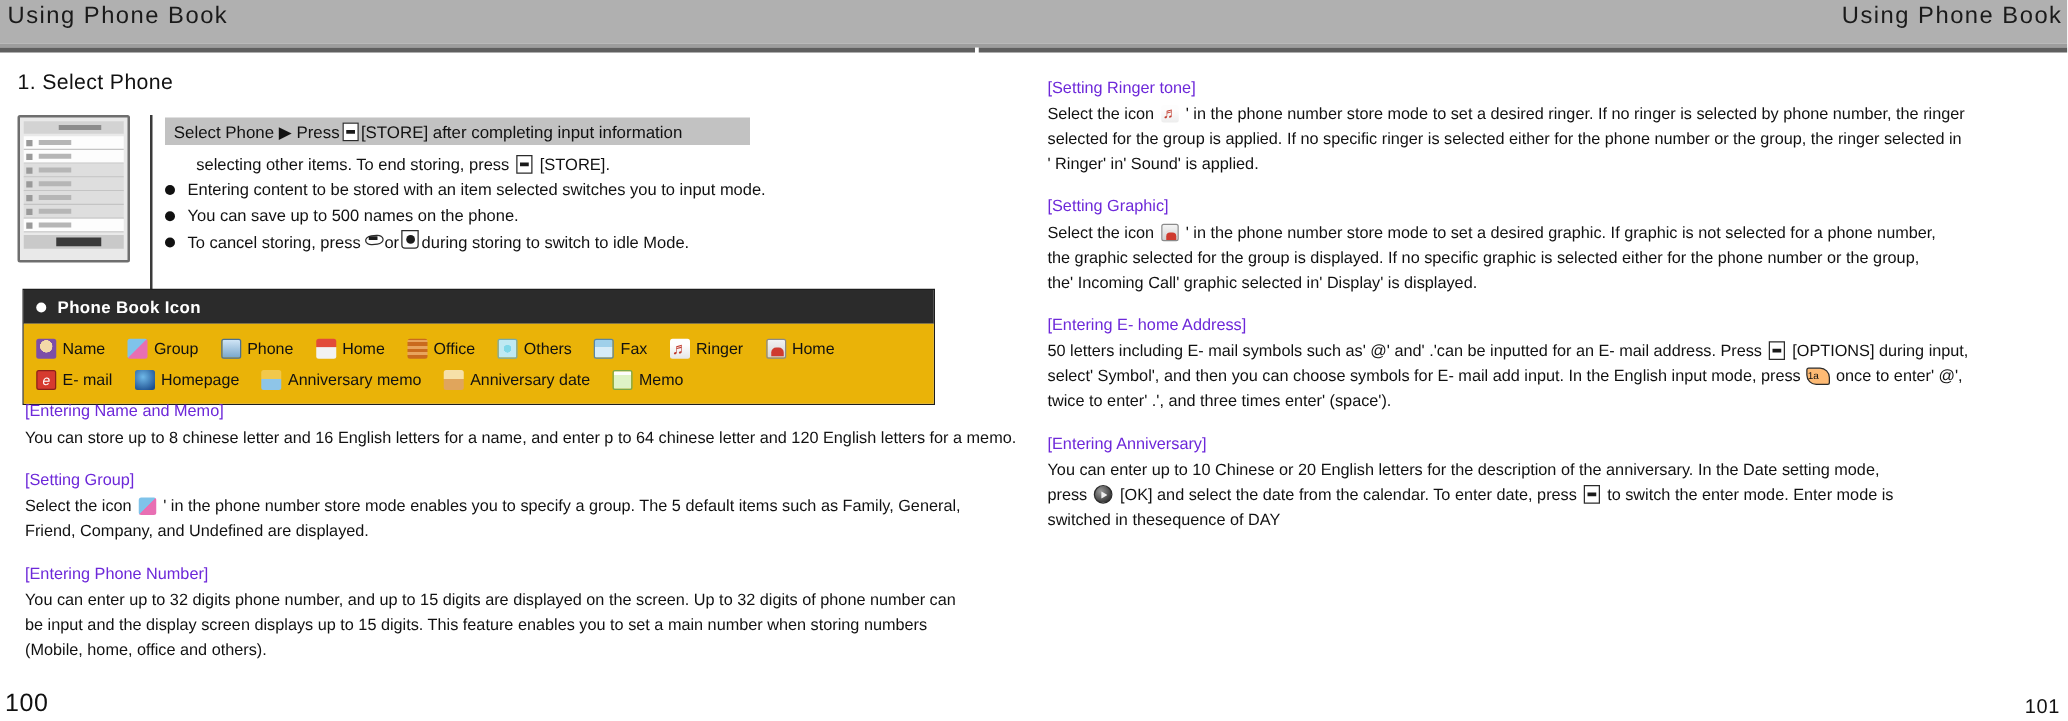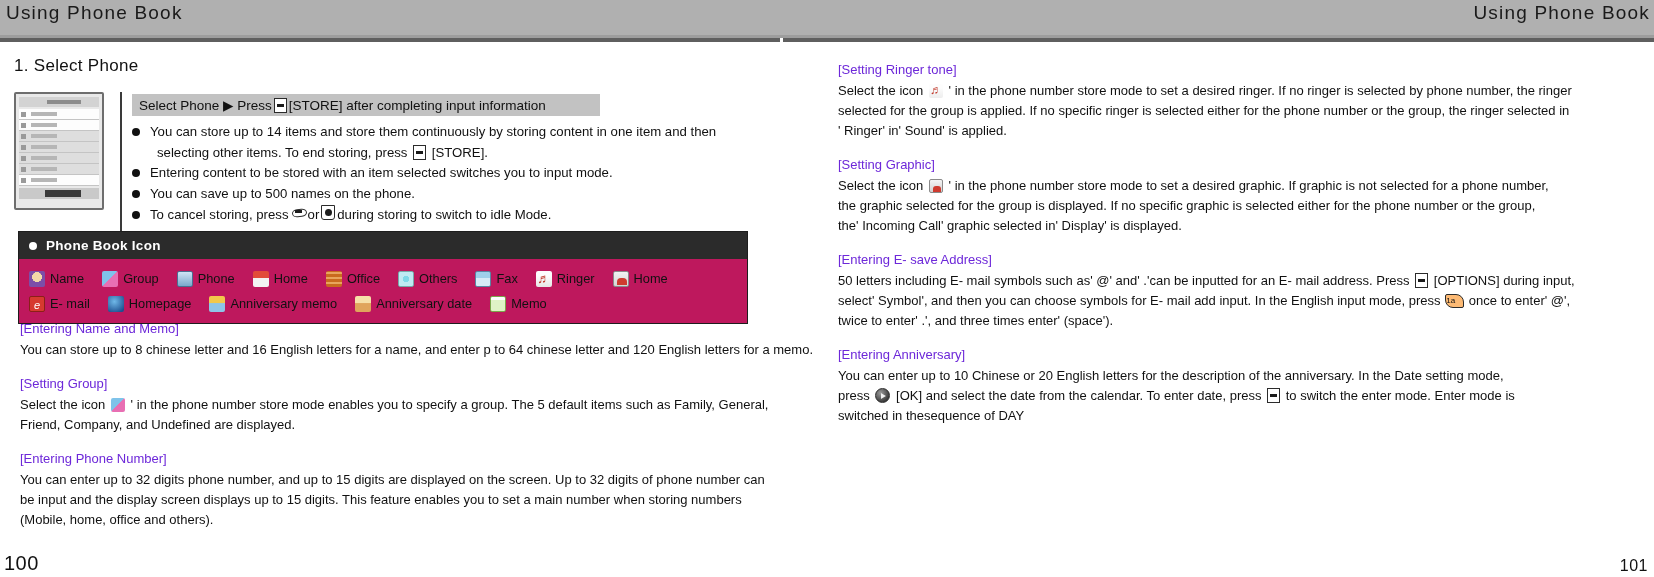--- a/index.html
+++ b/index.html
@@ -289,21 +289,21 @@
     font-weight: bold;
     letter-spacing: .3px;
   }
   .iconbox-head .hdot {
     width: 8px; height: 8px;
     border-radius: 50%;
     background: #fff;
     margin-right: 9px;
   }
   .iconbox-body {
-    background: #be185d;
+    background: #eab308;
     padding: 7px 6px 7px 10px;
   }
   .icon-row {
     display: flex;
     align-items: center;
     height: 25px;
     white-space: nowrap;
   }
   .icon-item {
     display: flex;
@@ -425,24 +425,20 @@
     <div class="left-divider"></div>
 
     <div class="instr-banner">
       <span>Select Phone ▶ Press</span>
       <span class="key-store"></span>
       <span>[STORE] after completing  input information</span>
     </div>
 
     <div class="bullets">
 
-      <div class="bullet-line">
-        <span class="bullet-dot"></span>
-        <span>You can store up to 14 items and store them continuously by storing content in one item and then</span>
-      </div>
       <div class="bullet-cont">
         <span>selecting other items. To end storing, press</span>
         <span class="key-store"></span>
         <span>[STORE].</span>
       </div>
 
       <div class="bullet-line">
         <span class="bullet-dot"></span>
         <span>Entering content to be stored with an item selected switches you to input mode.</span>
       </div>
@@ -580,21 +576,21 @@
       <div class="para-line">
         <span>Select the icon</span>
         <span class="inline-ic inline-image"></span>
         <span>' in the phone number store mode to set a desired graphic. If graphic is not selected for a phone number,</span>
       </div>
       <div class="para-line">the graphic selected for the group is displayed. If no specific graphic is selected either for the phone number or the group,</div>
       <div class="para-line">the' Incoming Call' graphic selected in' Display' is displayed.</div>
     </div>
 
     <div class="para-block">
-      <div class="para-head">[Entering E- save Address]</div>
+      <div class="para-head">[Entering E- home Address]</div>
       <div class="para-line">
         <span>50 letters including E- mail symbols such as' @' and' .'can be inputted for an E- mail address. Press</span>
         <span class="key-store"></span>
         <span>[OPTIONS] during input,</span>
       </div>
       <div class="para-line">
         <span>select' Symbol', and then you can choose symbols for E- mail add input. In the English input mode, press</span>
         <span class="key-star">1a</span>
         <span>once to enter' @',</span>
       </div>

